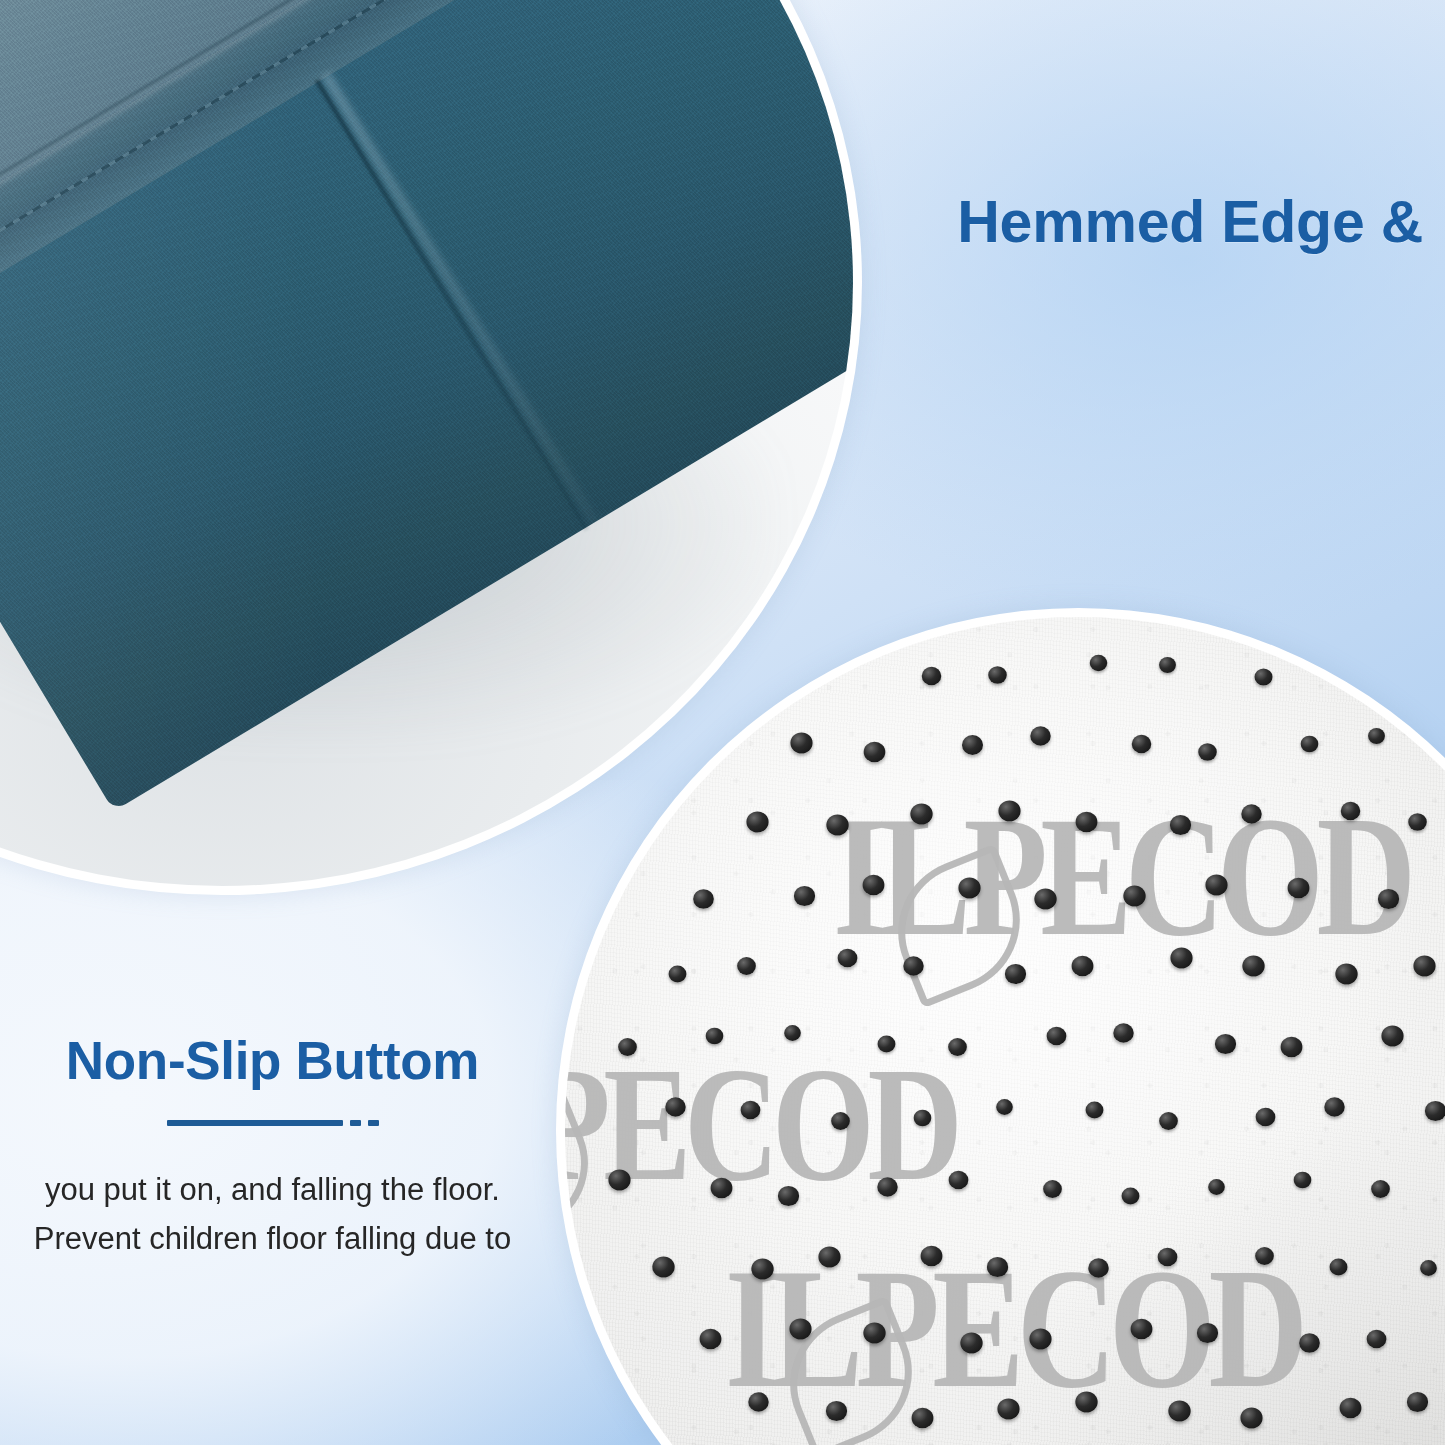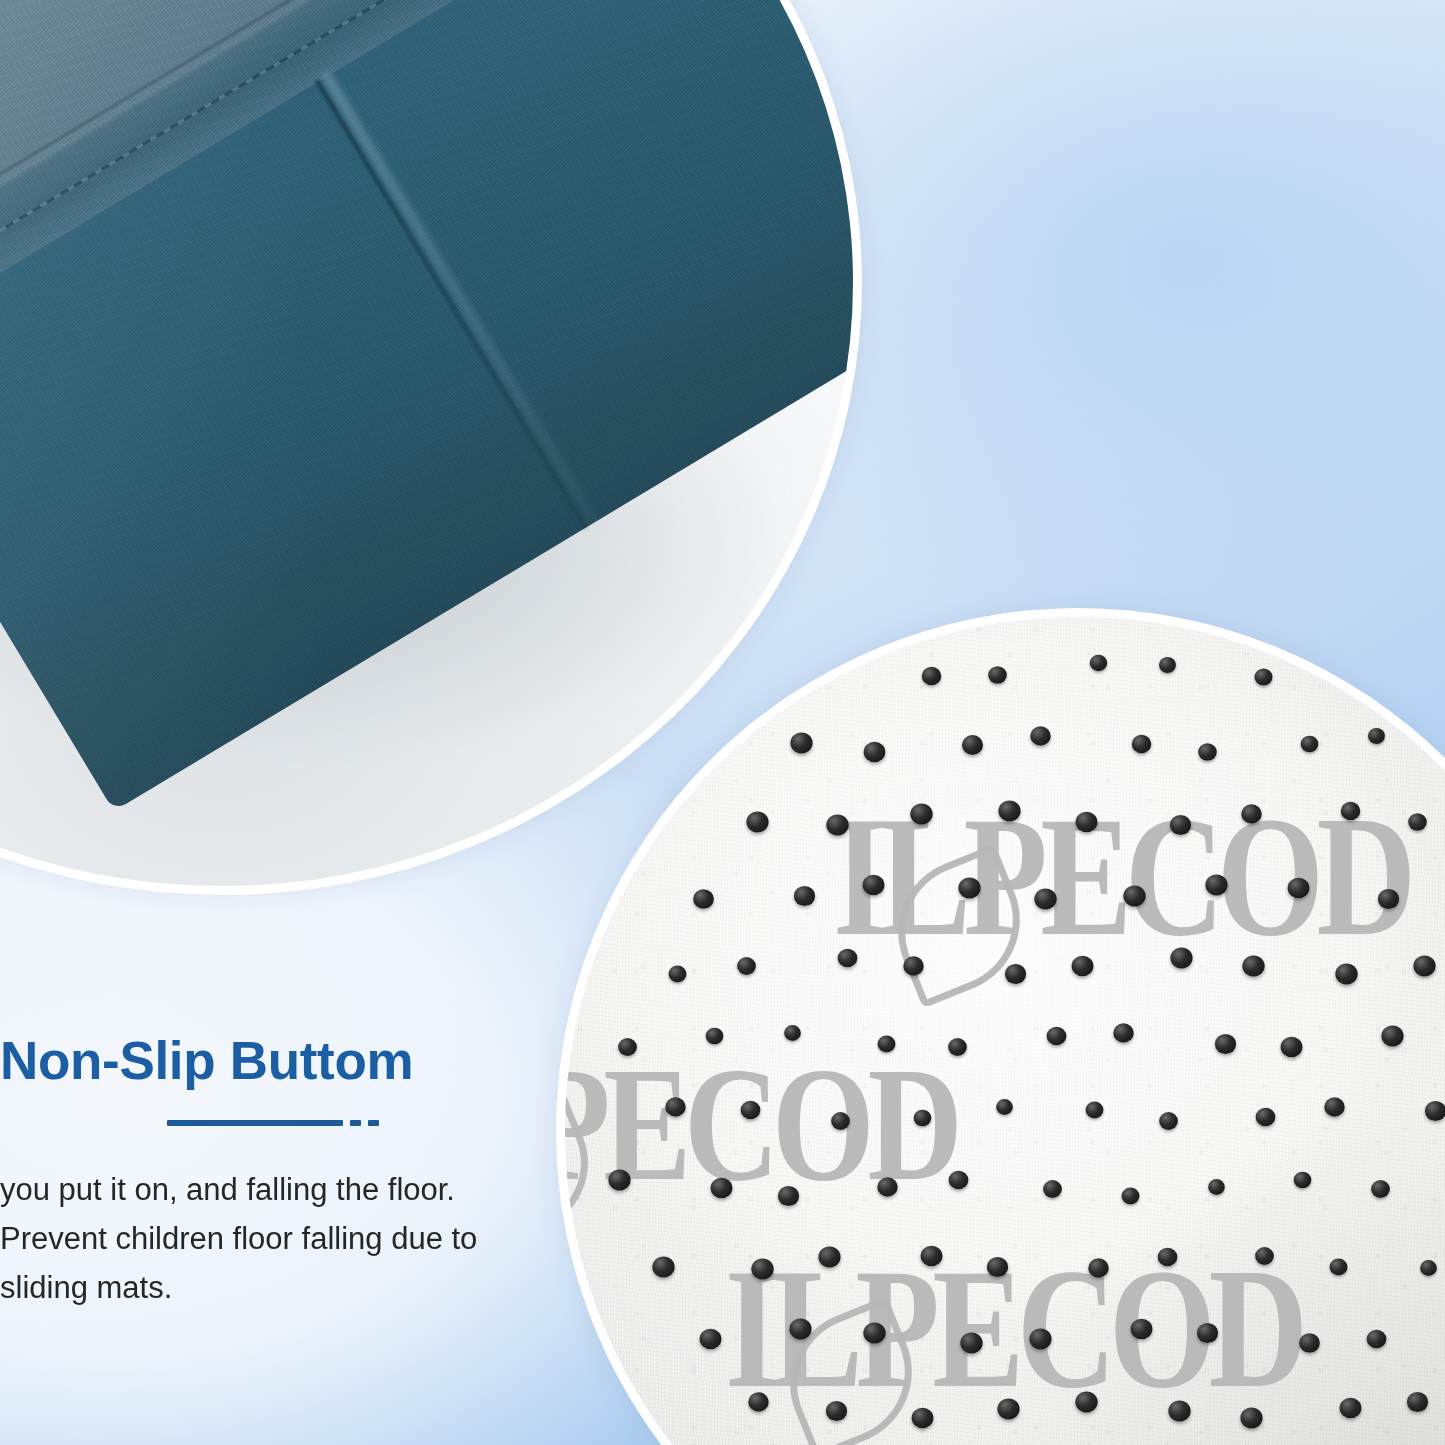--- a/index.html
+++ b/index.html
@@ -212,21 +212,21 @@
     letter-spacing:-0.004em;
     text-shadow:0 1px 0 rgba(255,255,255,0.25);
   }
   #headline-hemmed-edge .hl-line{ display:block; white-space:nowrap; }
 
   
   #block-nonslip{
     position:absolute;
     left:0; top:1032px;
     width:545px;
-    text-align:left;
+    text-align:center;
   }
   #nonslip-title{
     color:#1b5ea4;
     font-size:53px;
     font-weight:700;
     line-height:1.1;
     letter-spacing:-0.006em;
     text-shadow:0 1px 0 rgba(255,255,255,0.3);
   }
   #nonslip-divider{
@@ -398,29 +398,29 @@
         <div class="mat-dot" style="left: 512.468px; top: 776.117px; transform: scale(1.18);"></div>
         <div class="mat-dot" style="left: 605.236px; top: 785.426px; transform: scale(1.18);"></div>
         <div class="mat-dot" style="left: 677.307px; top: 791.86px; transform: scale(1.17);"></div>
         <div class="mat-dot" style="left: 775.835px; top: 782.449px; transform: scale(1.15);"></div>
         <div class="mat-dot" style="left: 843.394px; top: 776.164px; transform: scale(1.12);"></div>
       </div>
   </div>
 </div>
 
 <div id="headline-hemmed-edge">
+  <span class="hl-line">Hemmed Edge &amp;</span>
 </div>
 
 <div id="block-nonslip">
   <div id="nonslip-title">Non-Slip Buttom</div>
 
   <div id="nonslip-divider">
     <div id="nonslip-divider-bar"></div>
     <div class="nonslip-divider-dash"></div>
     <div class="nonslip-divider-dash"></div>
   </div>
 
   <div id="nonslip-body">
     <span class="body-line">you put it on, and falling the floor.</span>
     <span class="body-line">Prevent children floor falling due to</span>
-    <span class="body-line">sliding mats.</span>
   </div>
 </div>
 
 </body></html>

